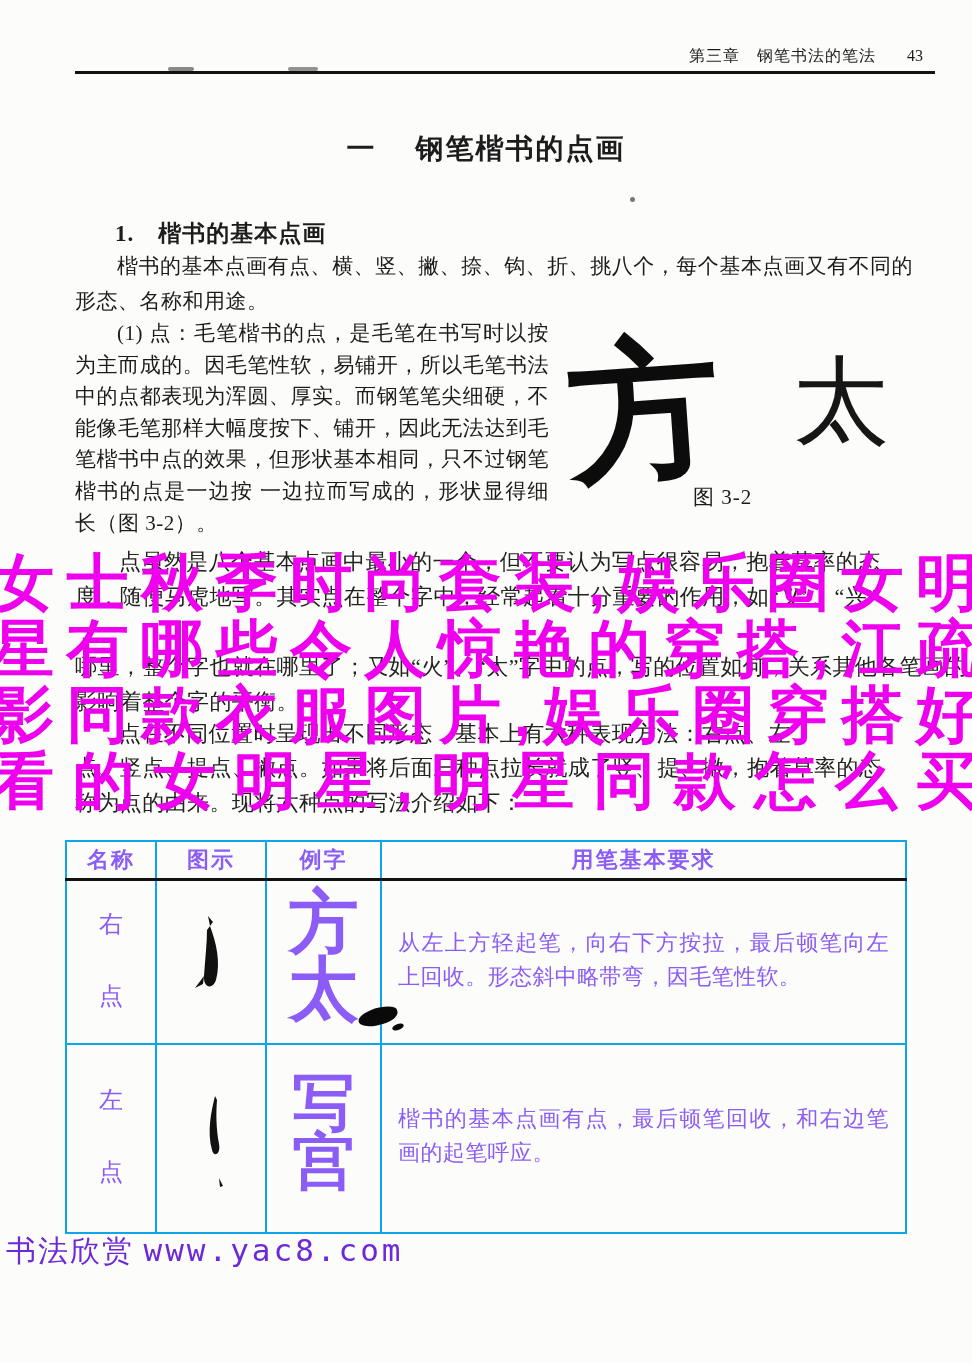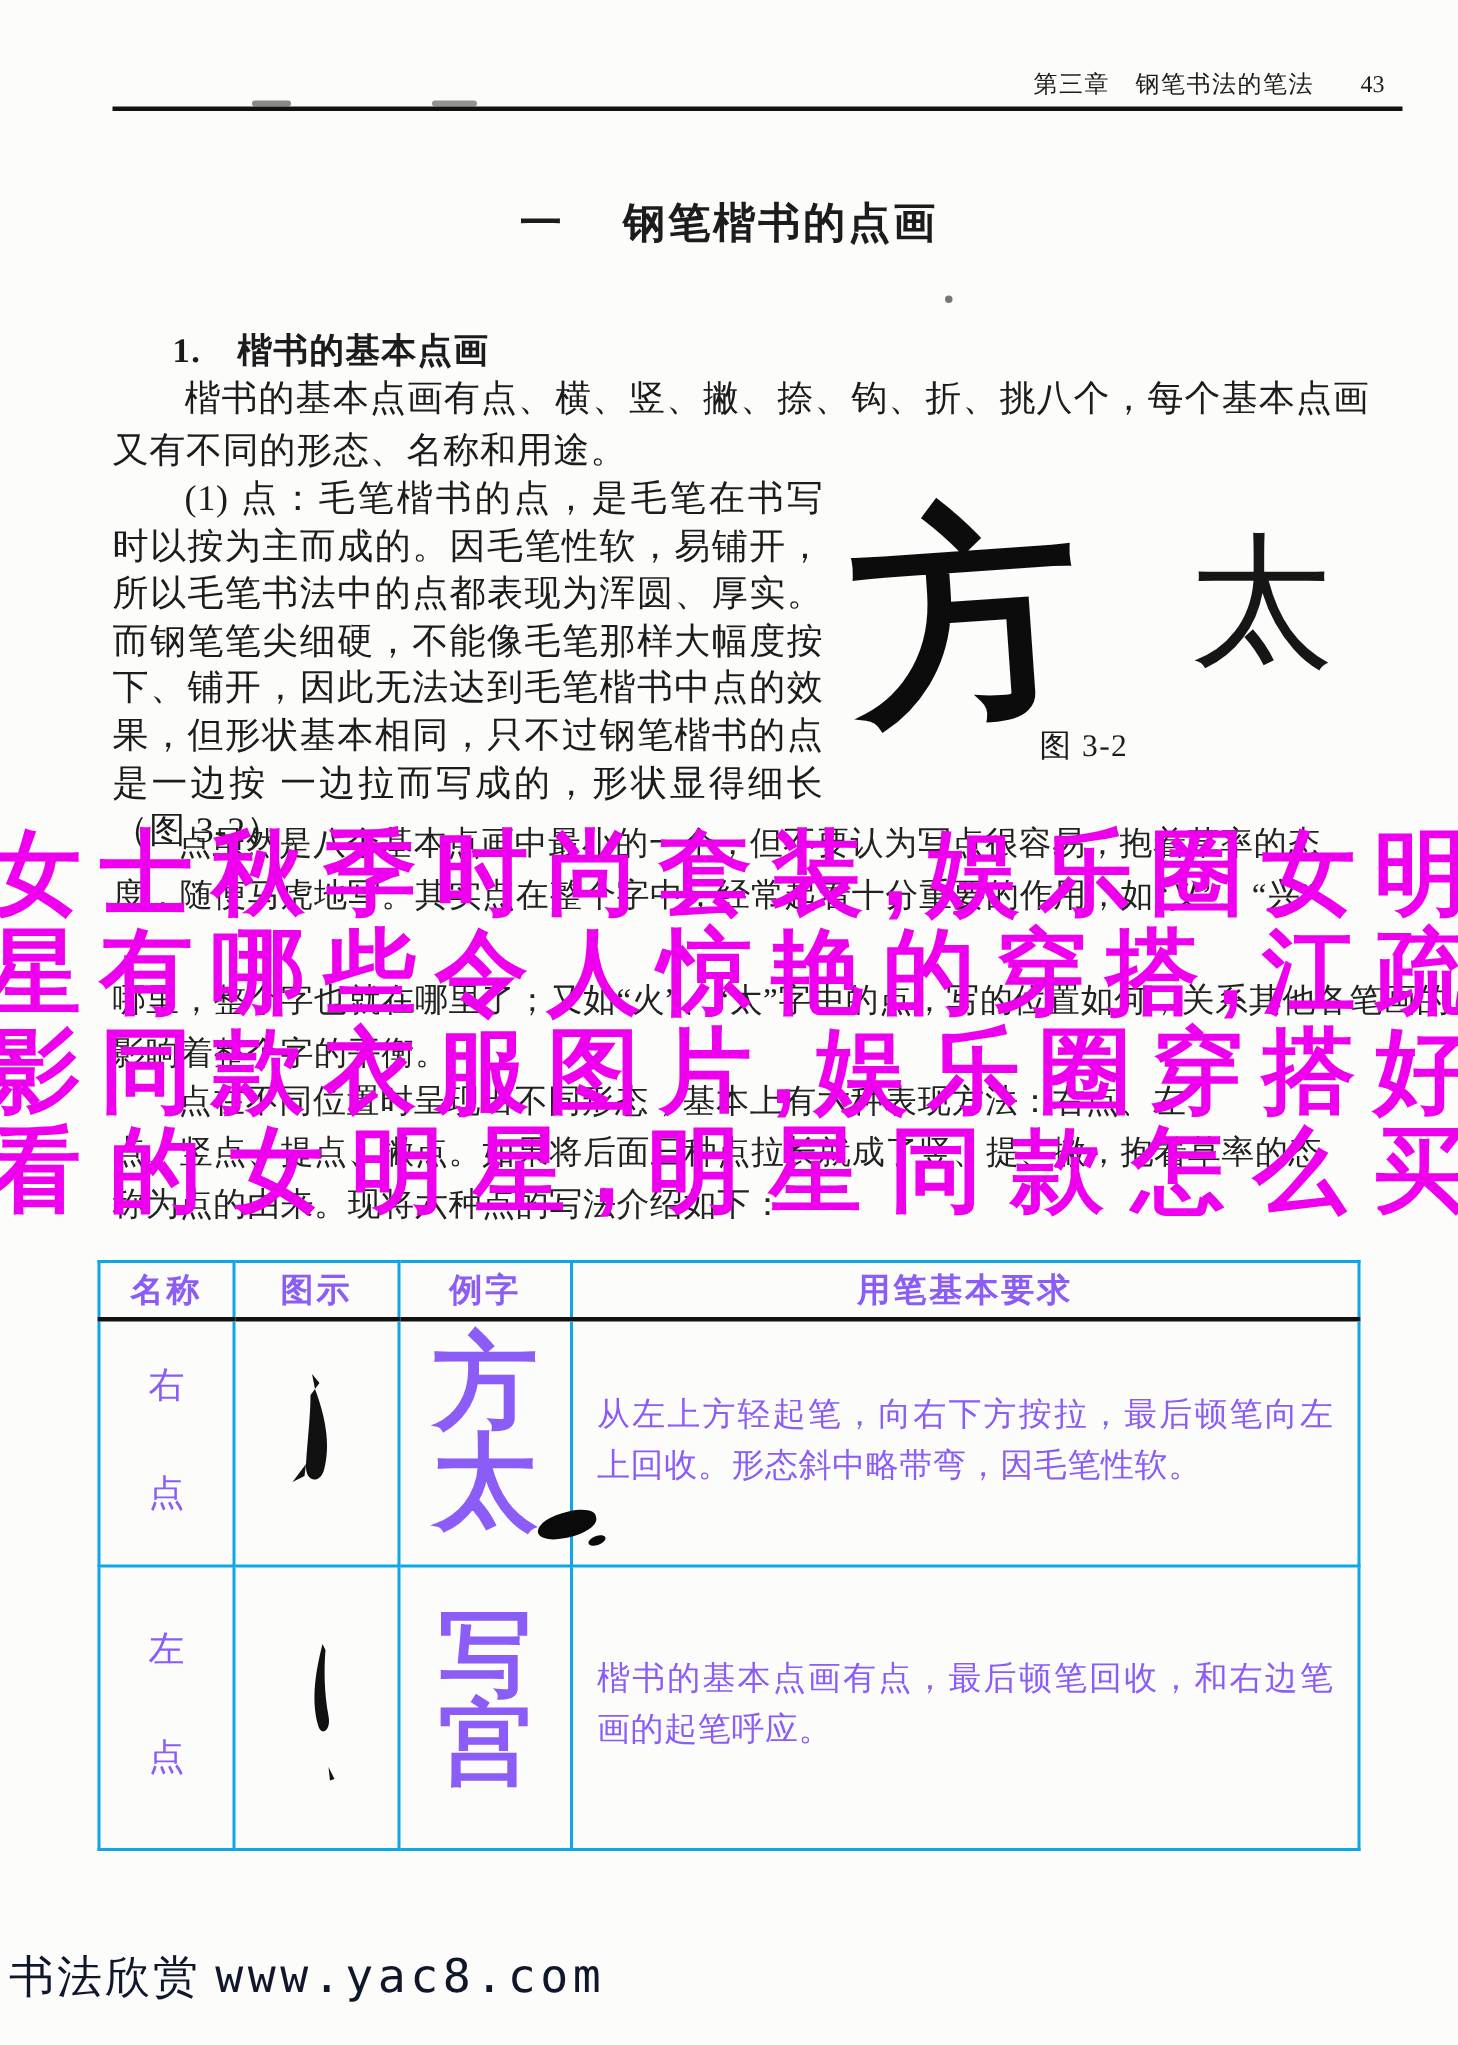--- a/index.html
+++ b/index.html
@@ -12,21 +12,21 @@
   .hdr{top:46px;left:75px;width:848px;text-align:right;font-size:16px;letter-spacing:1px;}
   .hdr .pgnum{display:inline-block;margin-left:26px;letter-spacing:0;}
   .hdr-rule{top:71px;left:75px;width:860px;height:3px;background:#121212;}
   .noise-a{top:67px;left:168px;width:26px;height:4px;background:#2a2a2a;opacity:.55;border-radius:2px;}
   .noise-b{top:67px;left:288px;width:30px;height:4px;background:#2a2a2a;opacity:.5;border-radius:2px;}
   .noise-dot{top:197px;left:630px;width:5px;height:5px;background:#777;border-radius:50%;}
 
   
   .title{top:130px;left:0;width:972px;text-align:center;font-size:28px;font-weight:600;letter-spacing:2px;}
   .h1{top:218px;left:115px;font-size:23px;font-weight:bold;letter-spacing:1px;}
-  .para{font-size:24px;line-height:35px;text-align:justify;text-indent:2em;letter-spacing:.5px;}
+  .para{font-size:21px;line-height:35px;text-align:justify;text-indent:2em;letter-spacing:.5px;}
   .p1{top:249px;left:75px;width:838px;}
   .p2{top:318px;left:75px;width:474px;line-height:31.6px;}
 
   
   .fig-brush{top:308px;left:568px;width:220px;font-size:152px;font-weight:bold;transform:rotate(-4deg);
              font-family:"Liberation Serif",serif;color:#0c0c0c;}
   .fig-pen{top:338px;left:793px;font-size:96px;color:#161616;}
   .fig-cap{top:483px;left:693px;font-size:21px;letter-spacing:1px;}
 
   
@@ -53,21 +53,21 @@
   .req-cell{text-align:left !important;padding:0 16px !important;font-size:22px;line-height:34px;
             letter-spacing:.4px;text-align:justify !important;}
   .row1{height:164px;}.row2{height:189px;}
 
   
   .blot{top:1008px;left:358px;width:40px;height:17px;background:#0a0a0a;border-radius:60% 40% 55% 45%;
         transform:rotate(-12deg);}
   .blot2{top:1024px;left:392px;width:12px;height:6px;background:#0a0a0a;border-radius:50%;transform:rotate(-20deg);}
 
   
-  .footer-wm{top:1298px;left:6px;font-size:30px;color:#0f172a;letter-spacing:2px;white-space:nowrap;}
+  .footer-wm{top:1231px;left:6px;font-size:30px;color:#6d28d9;letter-spacing:2px;white-space:nowrap;}
   .footer-wm .url{font-family:"DejaVu Sans Mono","Liberation Mono",monospace;font-size:31px;letter-spacing:3px;}
 
   .stroke-svg{display:block;margin:0 auto;}
 </style>
 </head>
 <body>
 
 <div class="page">
 
   <div class="abs hdr">

